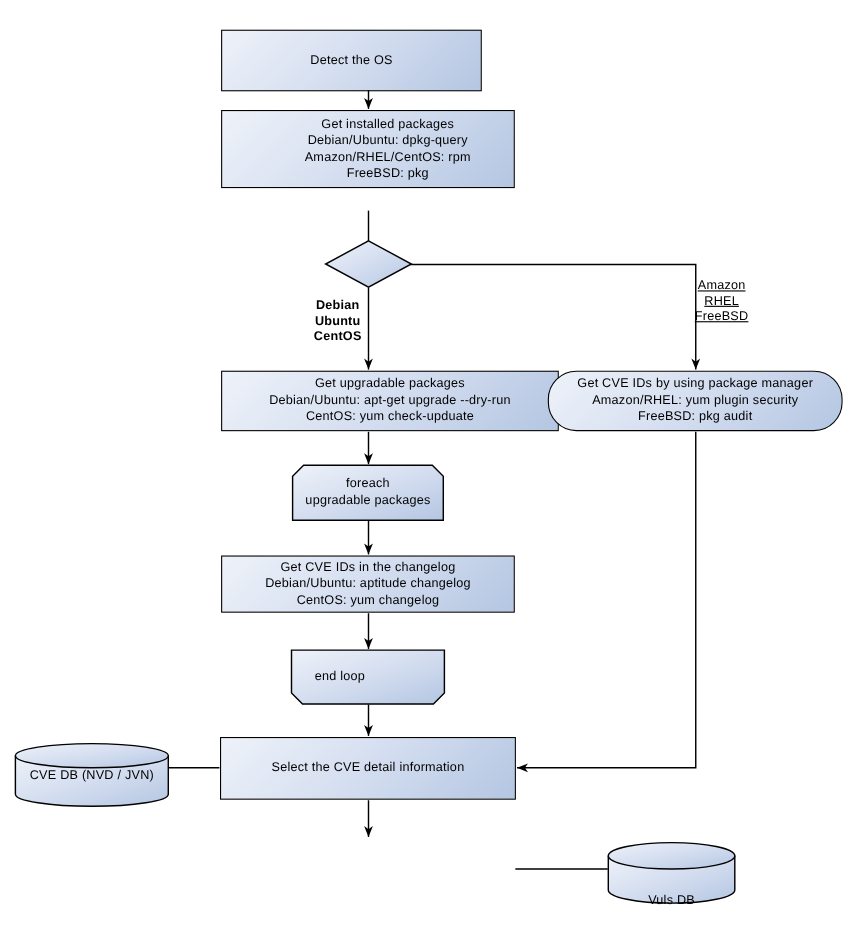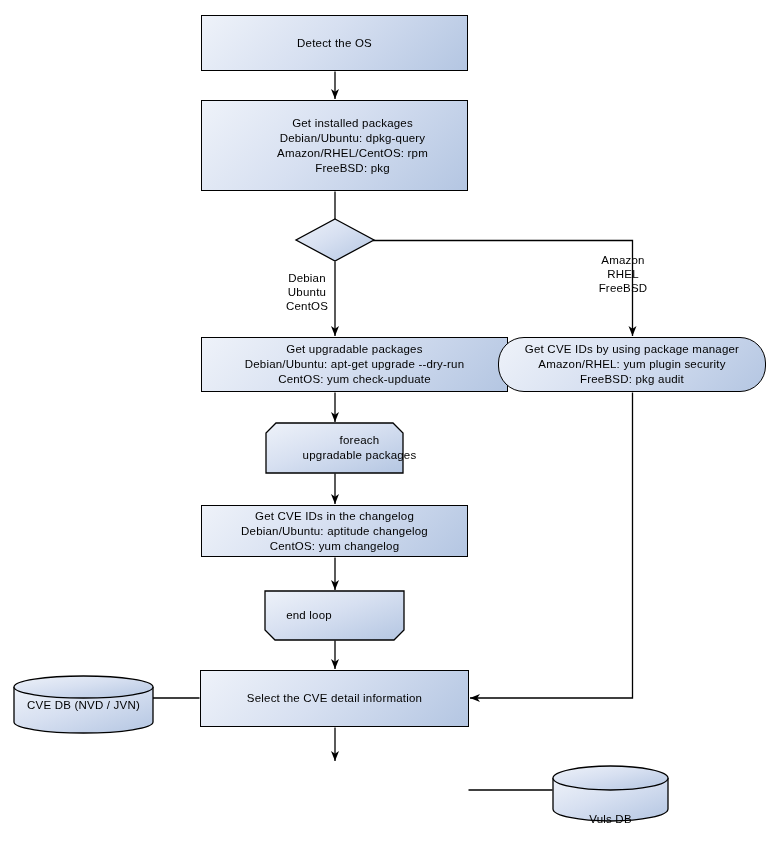--- a/index.html
+++ b/index.html
@@ -79,52 +79,52 @@
       <ellipse cx="83.5" cy="687" rx="69.5" ry="11" fill="url(#shapeGrad)" stroke="#000" stroke-width="1.3"></ellipse>
     </g>
 
     <g>
       <path d="M553,778 L553,809 A57.5,12 0 0 0 668,809 L668,778 Z" fill="url(#shapeGrad)" stroke="none"></path>
       <path d="M553,778 L553,809 A57.5,12 0 0 0 668,809 L668,778" fill="none" stroke="#000" stroke-width="1.3"></path>
       <ellipse cx="610.5" cy="778" rx="57.5" ry="12" fill="url(#shapeGrad)" stroke="#000" stroke-width="1.3"></ellipse>
     </g>
   </svg>
 
-  <div class="node" style="left:201px;top:15px;width:267px;height:56px;">Detect the OS</div>
+  <div class="node" style="left:201px;top:27px;width:237px;height:56px;">Detect the OS</div>
 
-  <div class="node" style="left:201px;top:100px;width:267px;height:91px;padding-left:36px;">Get installed packages
+  <div class="node" style="left:201px;top:100px;width:267px;height:71px;padding-left:36px;">Get installed packages
 Debian/Ubuntu: dpkg-query
 Amazon/RHEL/CentOS: rpm
 FreeBSD: pkg</div>
 
   <div class="node" style="left:201px;top:337px;width:307px;height:55px;">Get upgradable packages
 Debian/Ubuntu: apt-get upgrade --dry-run
 CentOS: yum check-upduate</div>
 
   <div class="node" style="left:498px;top:337px;width:268px;height:55px;border-radius:26px;">Get CVE IDs by using package manager
 Amazon/RHEL: yum plugin security
 FreeBSD: pkg audit</div>
 
   <div class="node" style="left:201px;top:505px;width:267px;height:52px;">Get CVE IDs in the changelog
 Debian/Ubuntu: aptitude changelog
 CentOS: yum changelog</div>
 
   <div class="node" style="left:200px;top:670px;width:269px;height:57px;">Select the CVE detail information</div>
 
 
-  <div class="shape-text" style="left:266px;top:423px;width:137px;height:50px;padding-left:25px;">foreach
+  <div class="shape-text" style="left:266px;top:423px;width:137px;height:50px;">foreach
 upgradable packages</div>
 
   <div class="shape-text" style="left:251px;top:591px;width:116px;height:49px;">end loop</div>
 
   <div class="shape-text" style="left:14px;top:692px;width:139px;height:26px;">CVE DB (NVD / JVN)</div>
 
   <div class="shape-text" style="left:553px;top:782px;width:115px;height:26px;margin-top:24px;">Vuls DB</div>
 
-  <div class="label" style="left:280px;top:271px;width:54px;">Debian
+  <div class="label" style="left:280px;top:271px;width:54px;font-weight:bold;">Debian
 Ubuntu
 CentOS</div>
 
-  <div class="label" style="left:596px;top:253px;width:54px;">Amazon
+  <div class="label" style="left:629px;top:253px;width:54px;text-decoration:underline;">Amazon
 RHEL
 FreeBSD</div>
 
 </div>
 
 </body></html>

